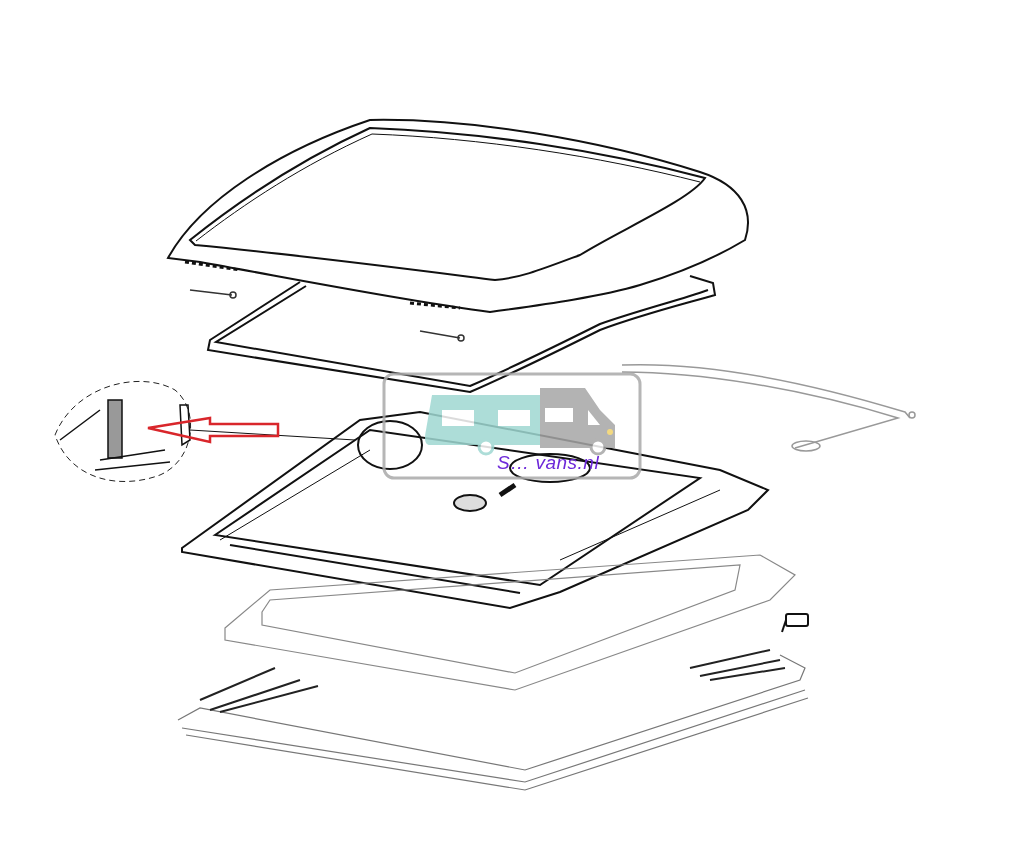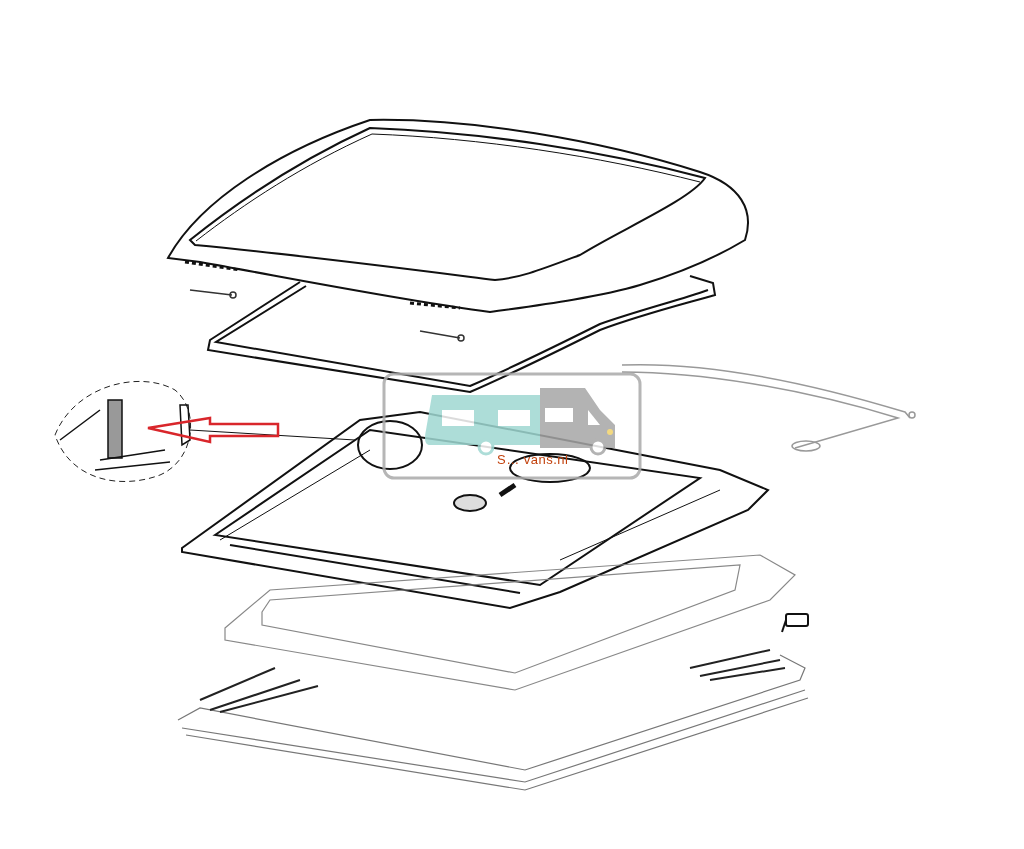--- a/index.html
+++ b/index.html
@@ -1,18 +1,18 @@
 <!DOCTYPE html>
 <html><head>
 <meta charset="utf-8">
 <style>
   html, body { margin: 0; padding: 0; background: #ffffff; }
   body { width: 1024px; height: 849px; position: relative; overflow: hidden; font-family: "Liberation Sans", sans-serif; }
   #diagram { position: absolute; left: 0; top: 0; width: 1024px; height: 849px; }
-  .watermark-text { position: absolute; left: 497px; top: 452px; font-size: 13px; color: #c2410c; letter-spacing: 0.5px; }
+  .watermark-text { position: absolute; left: 497px; top: 452px; font-size: 19px; color: #6d28d9; letter-spacing: 0.5px; font-style: italic; }
 </style>
 </head>
 <body>
 
 <svg id="diagram" viewBox="0 0 1024 849" xmlns="http://www.w3.org/2000/svg">
 
   <g fill="none" stroke="#111" stroke-width="2">
     <path d="M168 258 C200 200 280 150 370 120 C470 118 600 140 700 172 C740 185 755 210 745 240 C720 255 690 270 640 285 C600 297 540 305 490 312 C400 300 300 280 200 262 Z" fill="#fff"></path>
     <path d="M190 240 C240 200 300 160 370 128 C480 132 600 150 705 178 C690 200 620 230 580 255 C540 270 520 278 495 280 C400 268 300 255 195 245 Z"></path>
     <path d="M196 241 C245 203 303 165 372 134 C480 138 598 156 700 182" stroke-width="1"></path>

